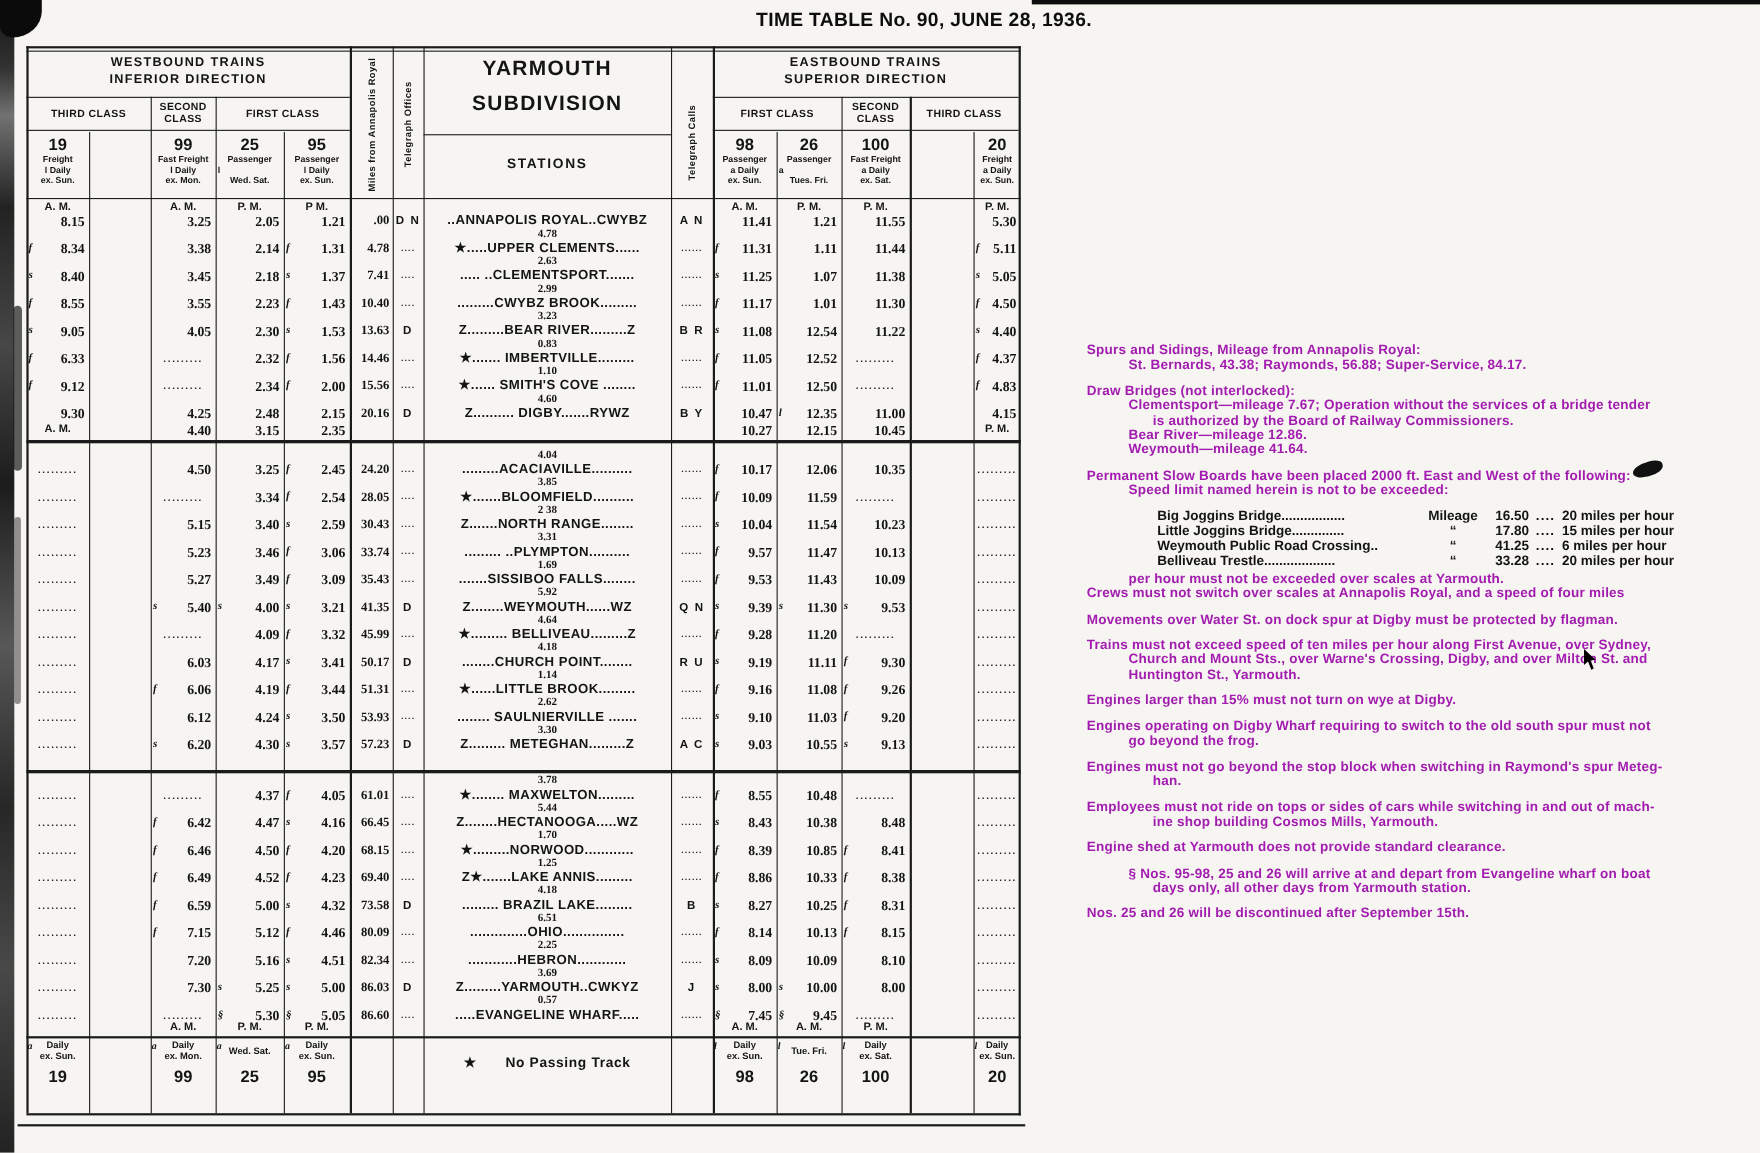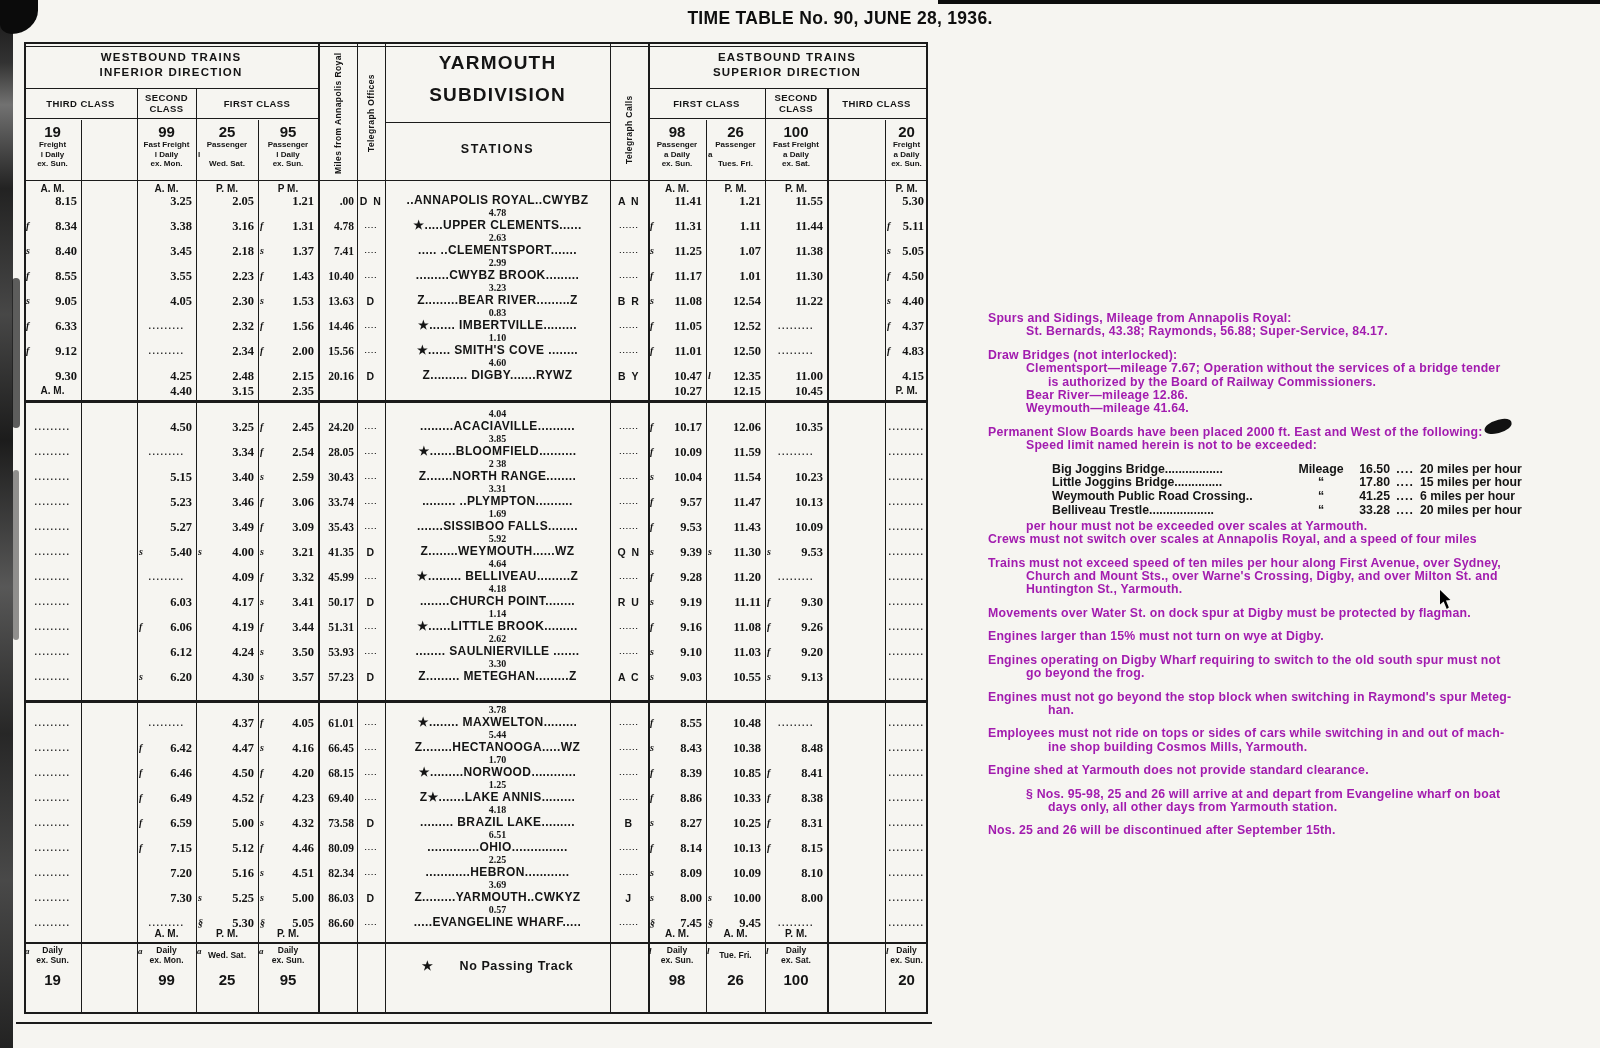--- a/index.html
+++ b/index.html
@@ -249,21 +249,21 @@
           <div class="srow">
             <div class="cell tc c19">
               <span class="mk">f</span>
               <span class="tv">8.34</span>
             </div>
             <div class="cell cbw"></div>
             <div class="cell tc c99">
               <span class="tv">3.38</span>
             </div>
             <div class="cell tc c25">
-              <span class="tv">3.16</span>
+              <span class="tv">2.14</span>
             </div>
             <div class="cell tc c95">
               <span class="mk">f</span>
               <span class="tv">1.31</span>
             </div>
             <div class="cell cmi">
               <span class="mi-v">4.78</span>
             </div>
             <div class="cell cte">
               <span class="tcc dm">....</span>
@@ -1612,26 +1612,26 @@
           <span class="sp3">33.28</span>
           <span class="sp4">....</span>
           <span class="sp5">20 miles per hour</span>
         </div>
       </div>
       <div class="np">
         <div class="nl i1">per hour must not be exceeded over scales at Yarmouth.</div>
         <div class="nl i0">Crews must not switch over scales at Annapolis Royal, and a speed of four miles</div>
       </div>
       <div class="np">
+        <div class="nl i0">Movements over Water St. on dock spur at Digby must be protected by flagman.</div>
+      </div>
+      <div class="np">
         <div class="nl i0">Trains must not exceed speed of ten miles per hour along First Avenue, over Sydney,</div>
         <div class="nl i1">Church and Mount Sts.,  over Warne's Crossing, Digby, and over Milton St. and</div>
         <div class="nl i1">Huntington St., Yarmouth.</div>
-      </div>
-      <div class="np">
-        <div class="nl i0">Movements over Water St. on dock spur at Digby must be protected by flagman.</div>
       </div>
       <div class="np">
         <div class="nl i0">Engines larger than 15% must not turn on wye at Digby.</div>
       </div>
       <div class="np">
         <div class="nl i0">Engines operating on Digby Wharf requiring to switch to the old south spur must not</div>
         <div class="nl i1">go beyond the frog.</div>
       </div>
       <div class="np">
         <div class="nl i0">Engines must not go beyond the stop block when switching in Raymond's spur Meteg-</div>

